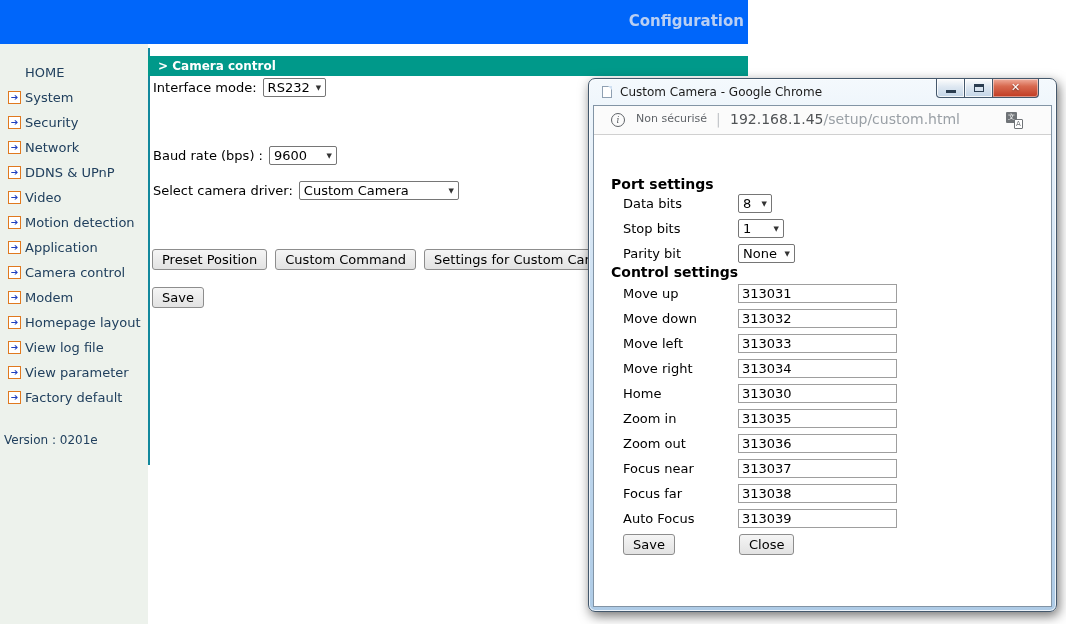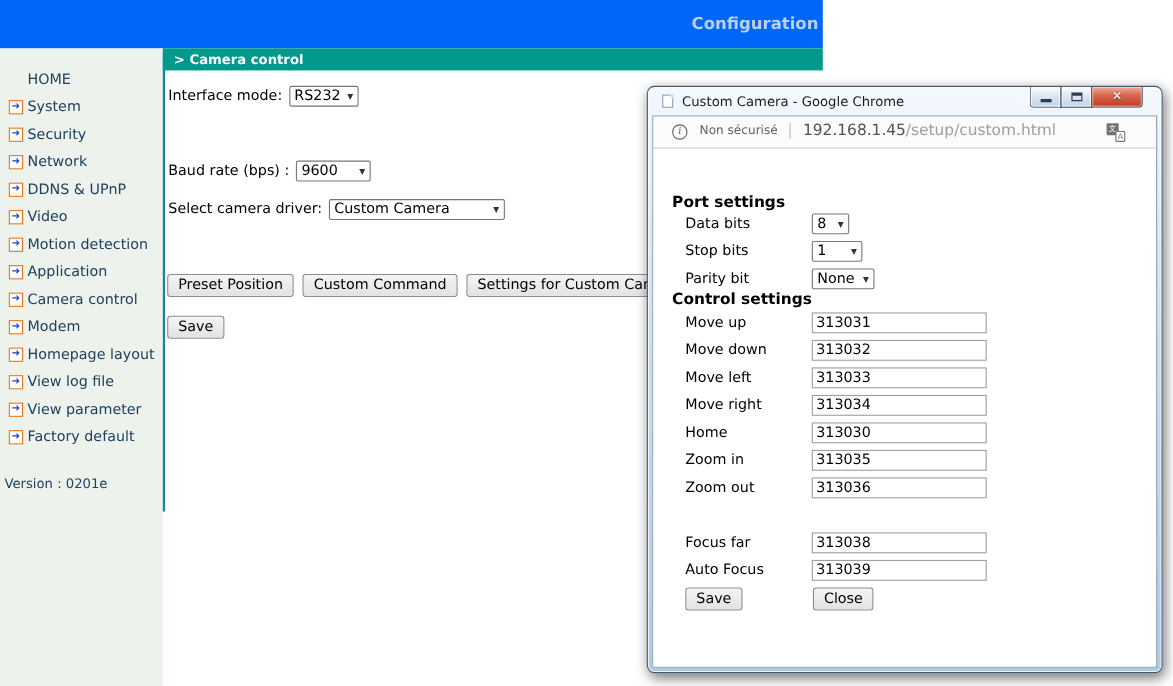--- a/index.html
+++ b/index.html
@@ -17,21 +17,21 @@
   .nav-item { position:relative; height:25px; line-height:25px; padding-left:25px;
               color:#21405e; cursor:pointer; white-space:nowrap; font-size:13px; }
   .nav-icon { position:absolute; left:8px; top:6px; width:13px; height:13px; background:#fff;
               border:1px solid #e0791f; color:#1f3fbf; font-size:9px; line-height:11px;
               text-align:center; font-weight:bold; }
   .version { position:absolute; left:4px; top:389px; color:#21405e; font-size:12px; }
 
   .vline { position:absolute; left:148px; top:48px; width:2px; height:417px; background:#12889c; }
 
   
-  .section-bar { position:absolute; left:148px; top:44px; width:600px; height:20px;
+  .section-bar { position:absolute; left:148px; top:56px; width:600px; height:20px;
                  background:#00998a; color:#fff; font-weight:bold; font-size:12px;
                  line-height:20px; padding-left:10px; }
   .frow { position:absolute; display:flex; align-items:center; }
   .frow .lbl { margin-right:6px; }
 
   .sel { display:inline-flex; align-items:center; justify-content:space-between;
          border:1px solid #767676; border-radius:2px; background:#fff; height:19px;
          padding:0 4px; font-size:13px; cursor:default; }
   .sel .arrow { font-size:7px; color:#333; margin-left:6px; }
 
@@ -284,20 +284,24 @@
         <input class="p-ctl txt" type="text" value="313030" style="">
       </div>
       <div class="p-row" style="top:273px;">
         <span class="p-lbl">Zoom in</span>
         <input class="p-ctl txt" type="text" value="313035" style="">
       </div>
       <div class="p-row" style="top:298px;">
         <span class="p-lbl">Zoom out</span>
         <input class="p-ctl txt" type="text" value="313036" style="">
       </div>
+      <div class="p-row" style="top:323px;">
+        <span class="p-lbl">Focus near</span>
+        <input class="p-ctl txt" type="text" value="313037" style="">
+      </div>
       <div class="p-row" style="top:348px;padding-left:36px;">
         <span class="p-lbl">Focus far</span>
         <input class="p-ctl txt" type="text" value="313038" style="">
       </div>
       <div class="p-row" style="top:373px;">
         <span class="p-lbl">Auto Focus</span>
         <input class="p-ctl txt" type="text" value="313039" style="">
       </div>
 
       <div class="p-btnrow" style="top:398px;">

